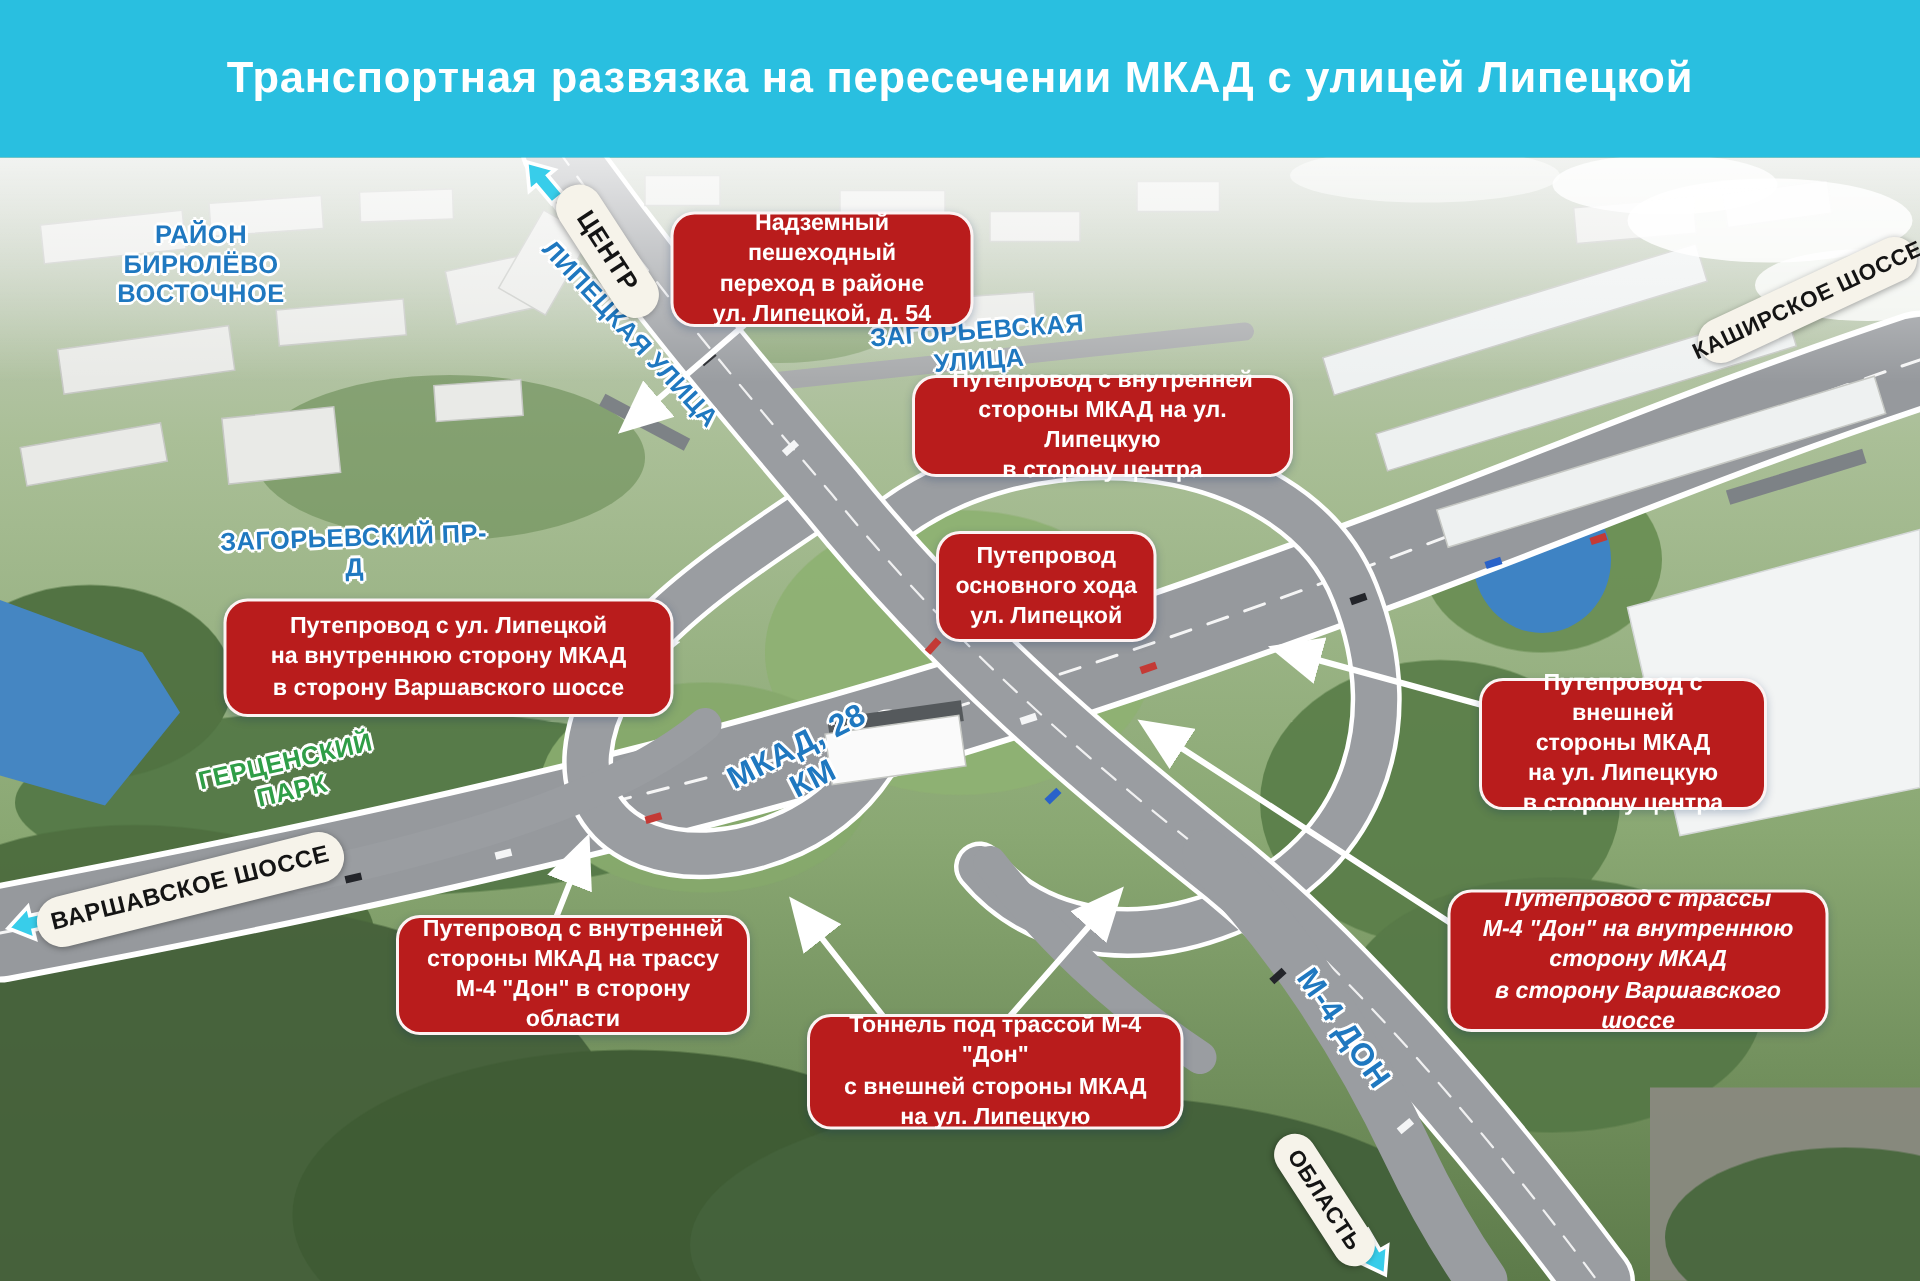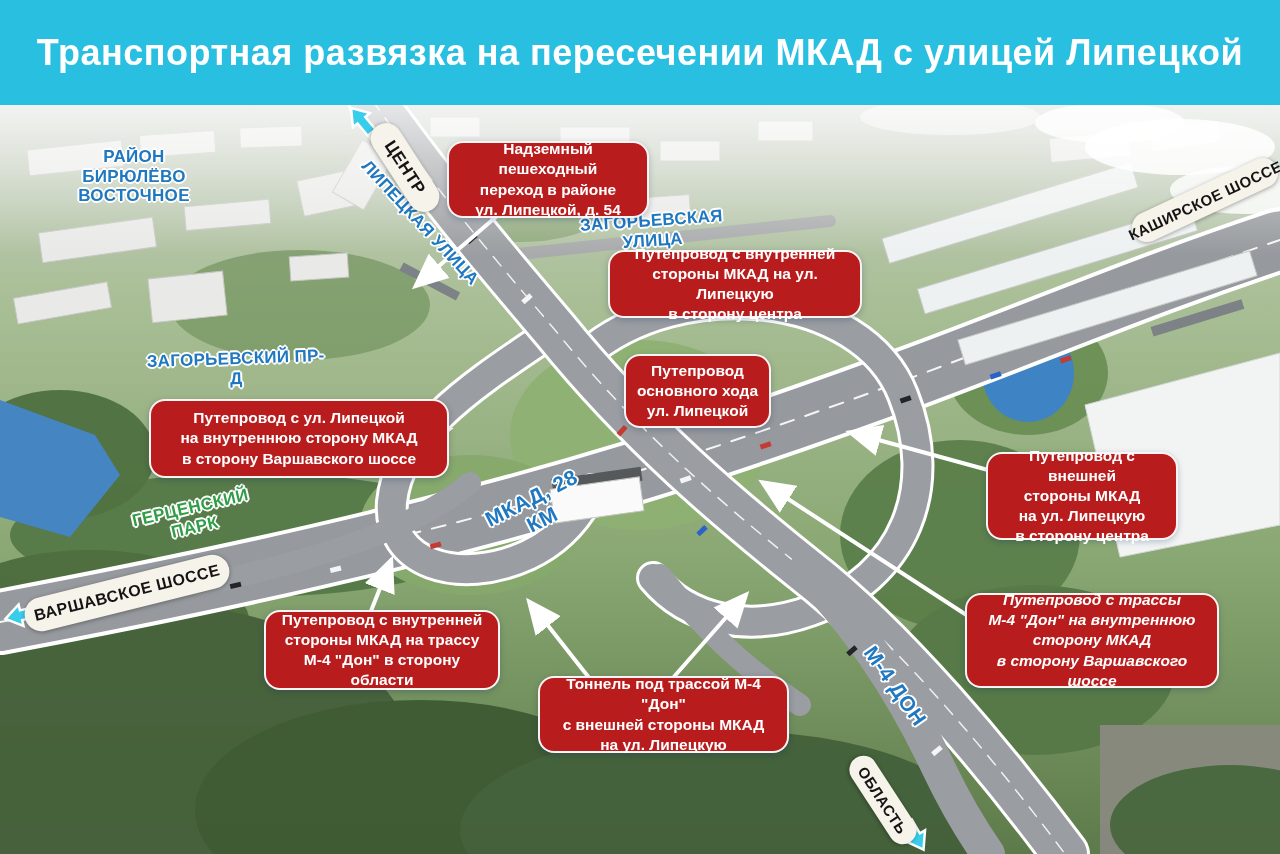--- a/index.html
+++ b/index.html
@@ -5,21 +5,21 @@
   * { margin:0; padding:0; box-sizing:border-box; }
   html,body { width:1280px; height:854px; overflow:hidden; }
   body { position:relative; font-family:"Liberation Sans","DejaVu Sans",sans-serif; background:#9fb592; }
 
   .header {
     position:absolute; left:0; top:0; width:1280px; height:105px;
     background:#29bfe0; display:flex; align-items:center; justify-content:center;
     z-index:30;
   }
   .header h1 {
-    color:#ffffff; font-size:36px; font-weight:700; letter-spacing:.5px;
+    color:#ffffff; font-size:29px; font-weight:700; letter-spacing:.5px;
     text-align:center; white-space:nowrap;
   }
 
   .map { position:absolute; left:0; top:105px; width:1280px; height:749px; }
 
   
   .callout {
     position:absolute; z-index:20;
     background:#b91c1c; border:2px solid rgba(255,255,255,.95);
     border-radius:16px; color:#fff; font-weight:700; font-size:15.5px;

